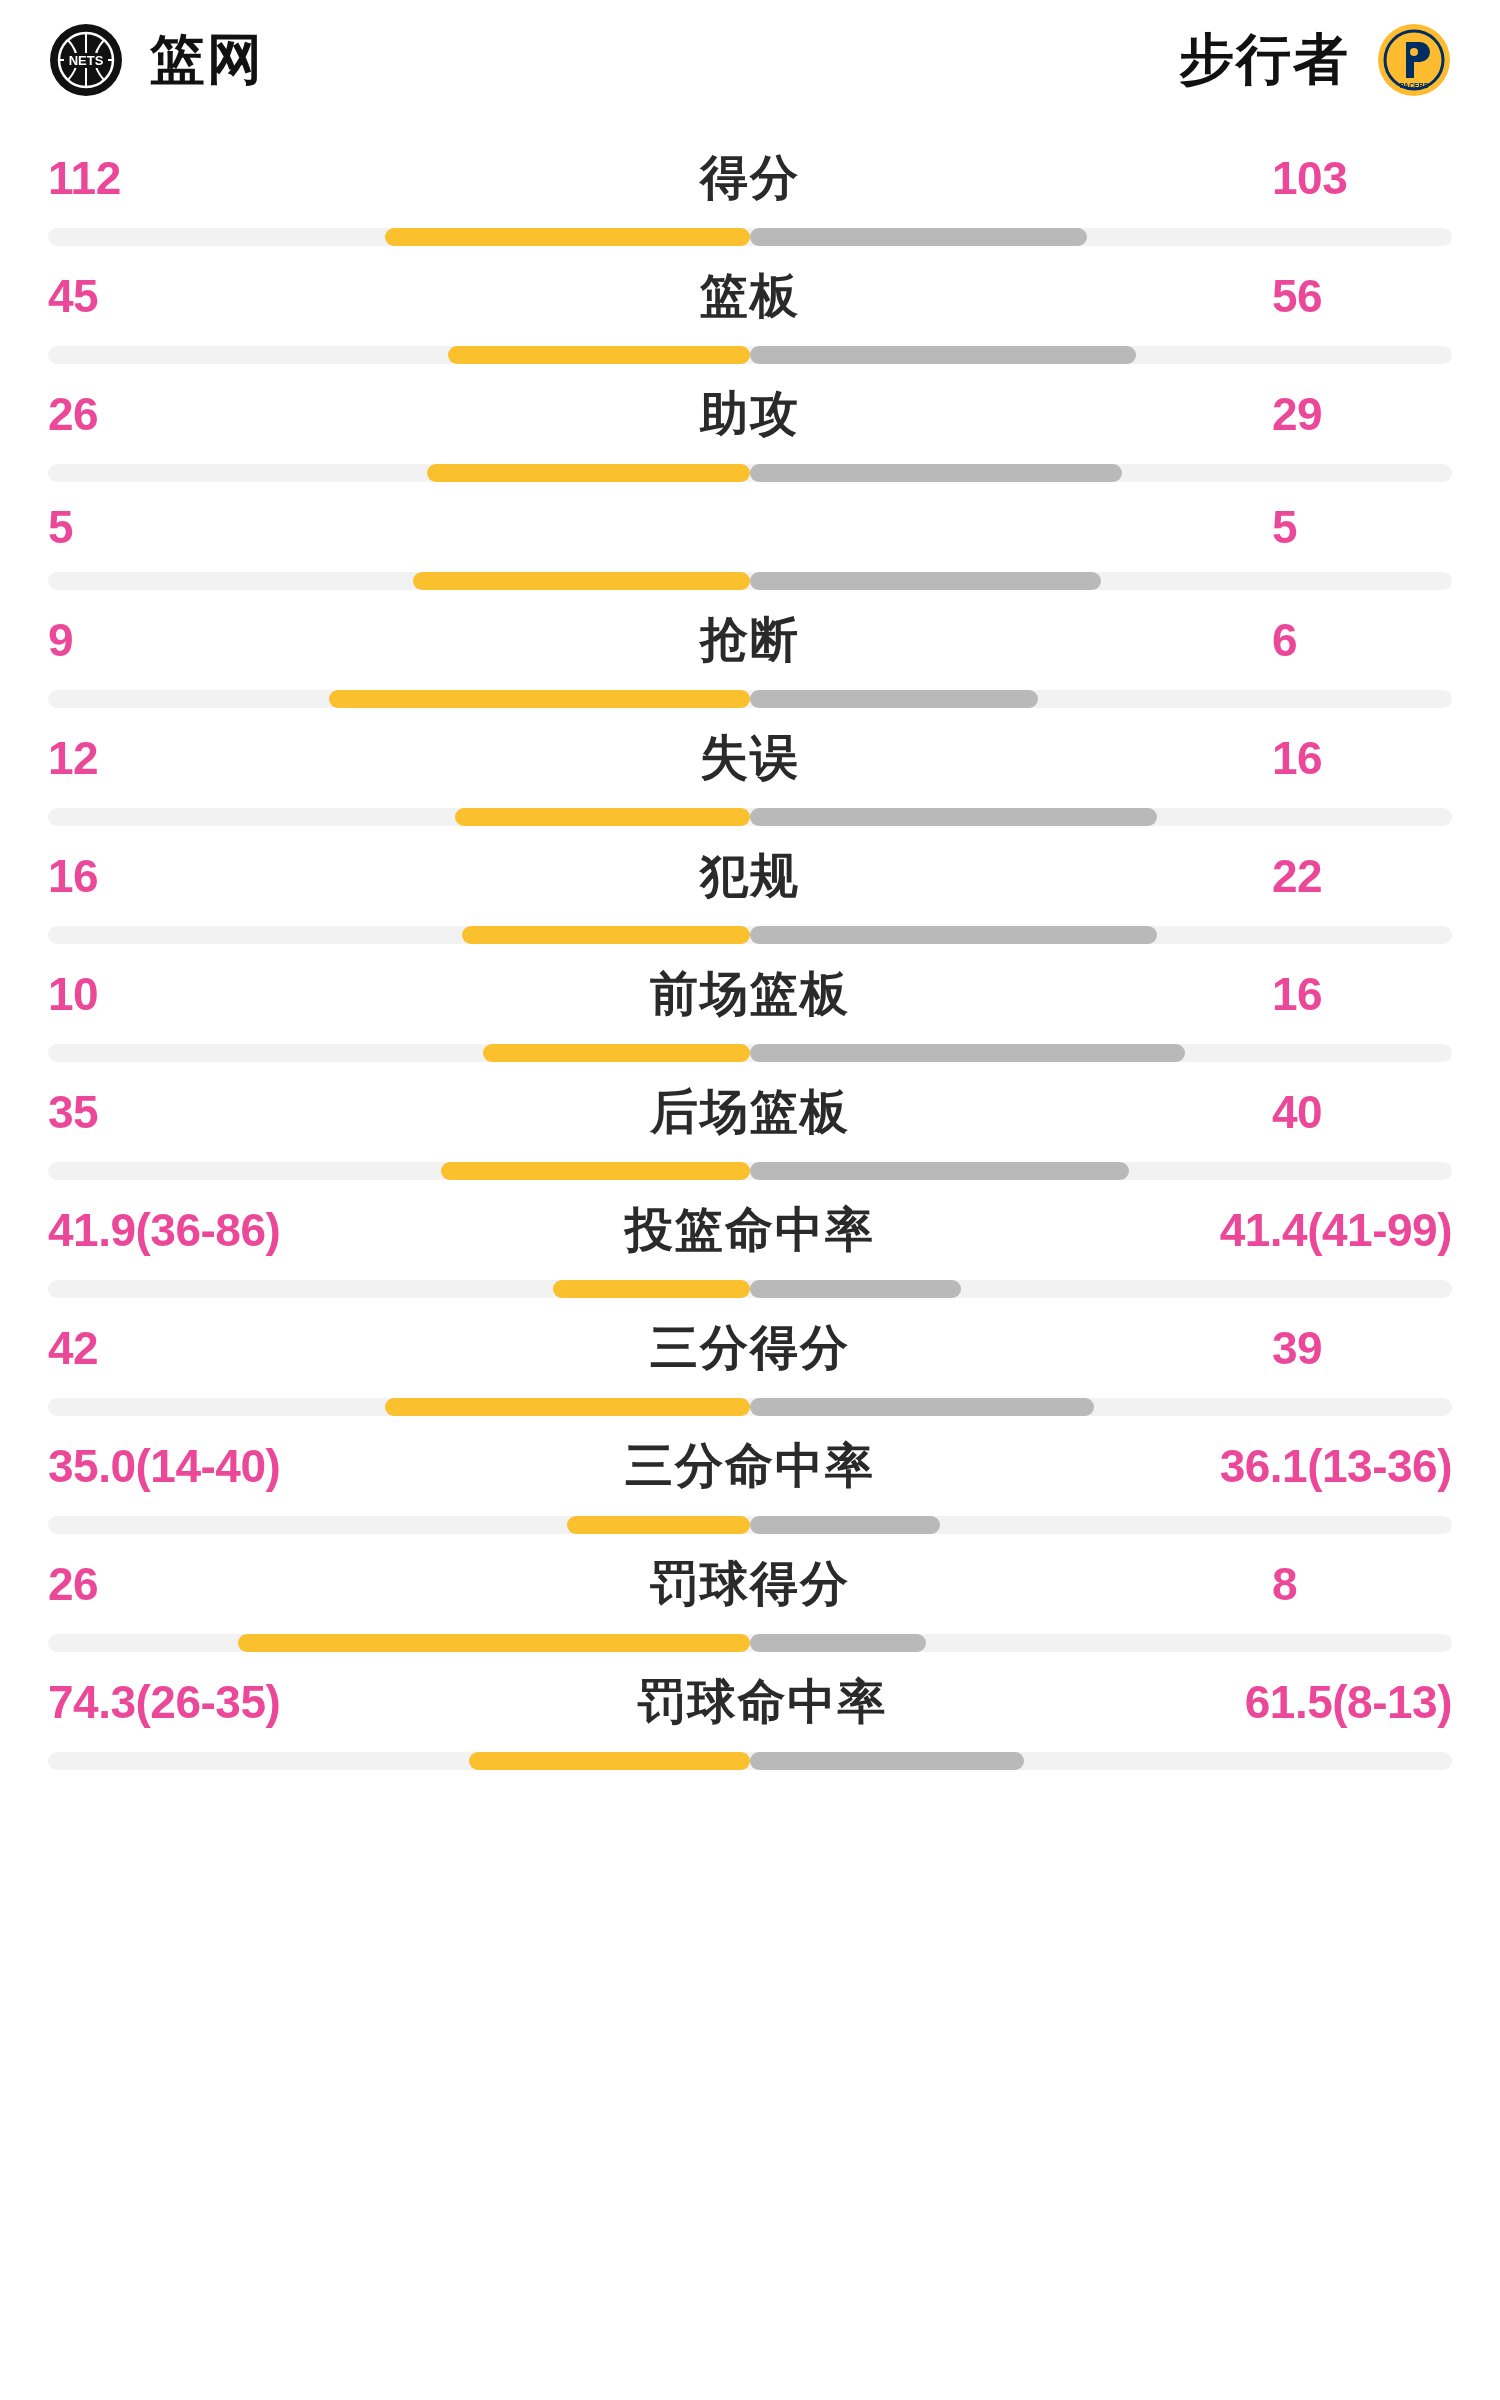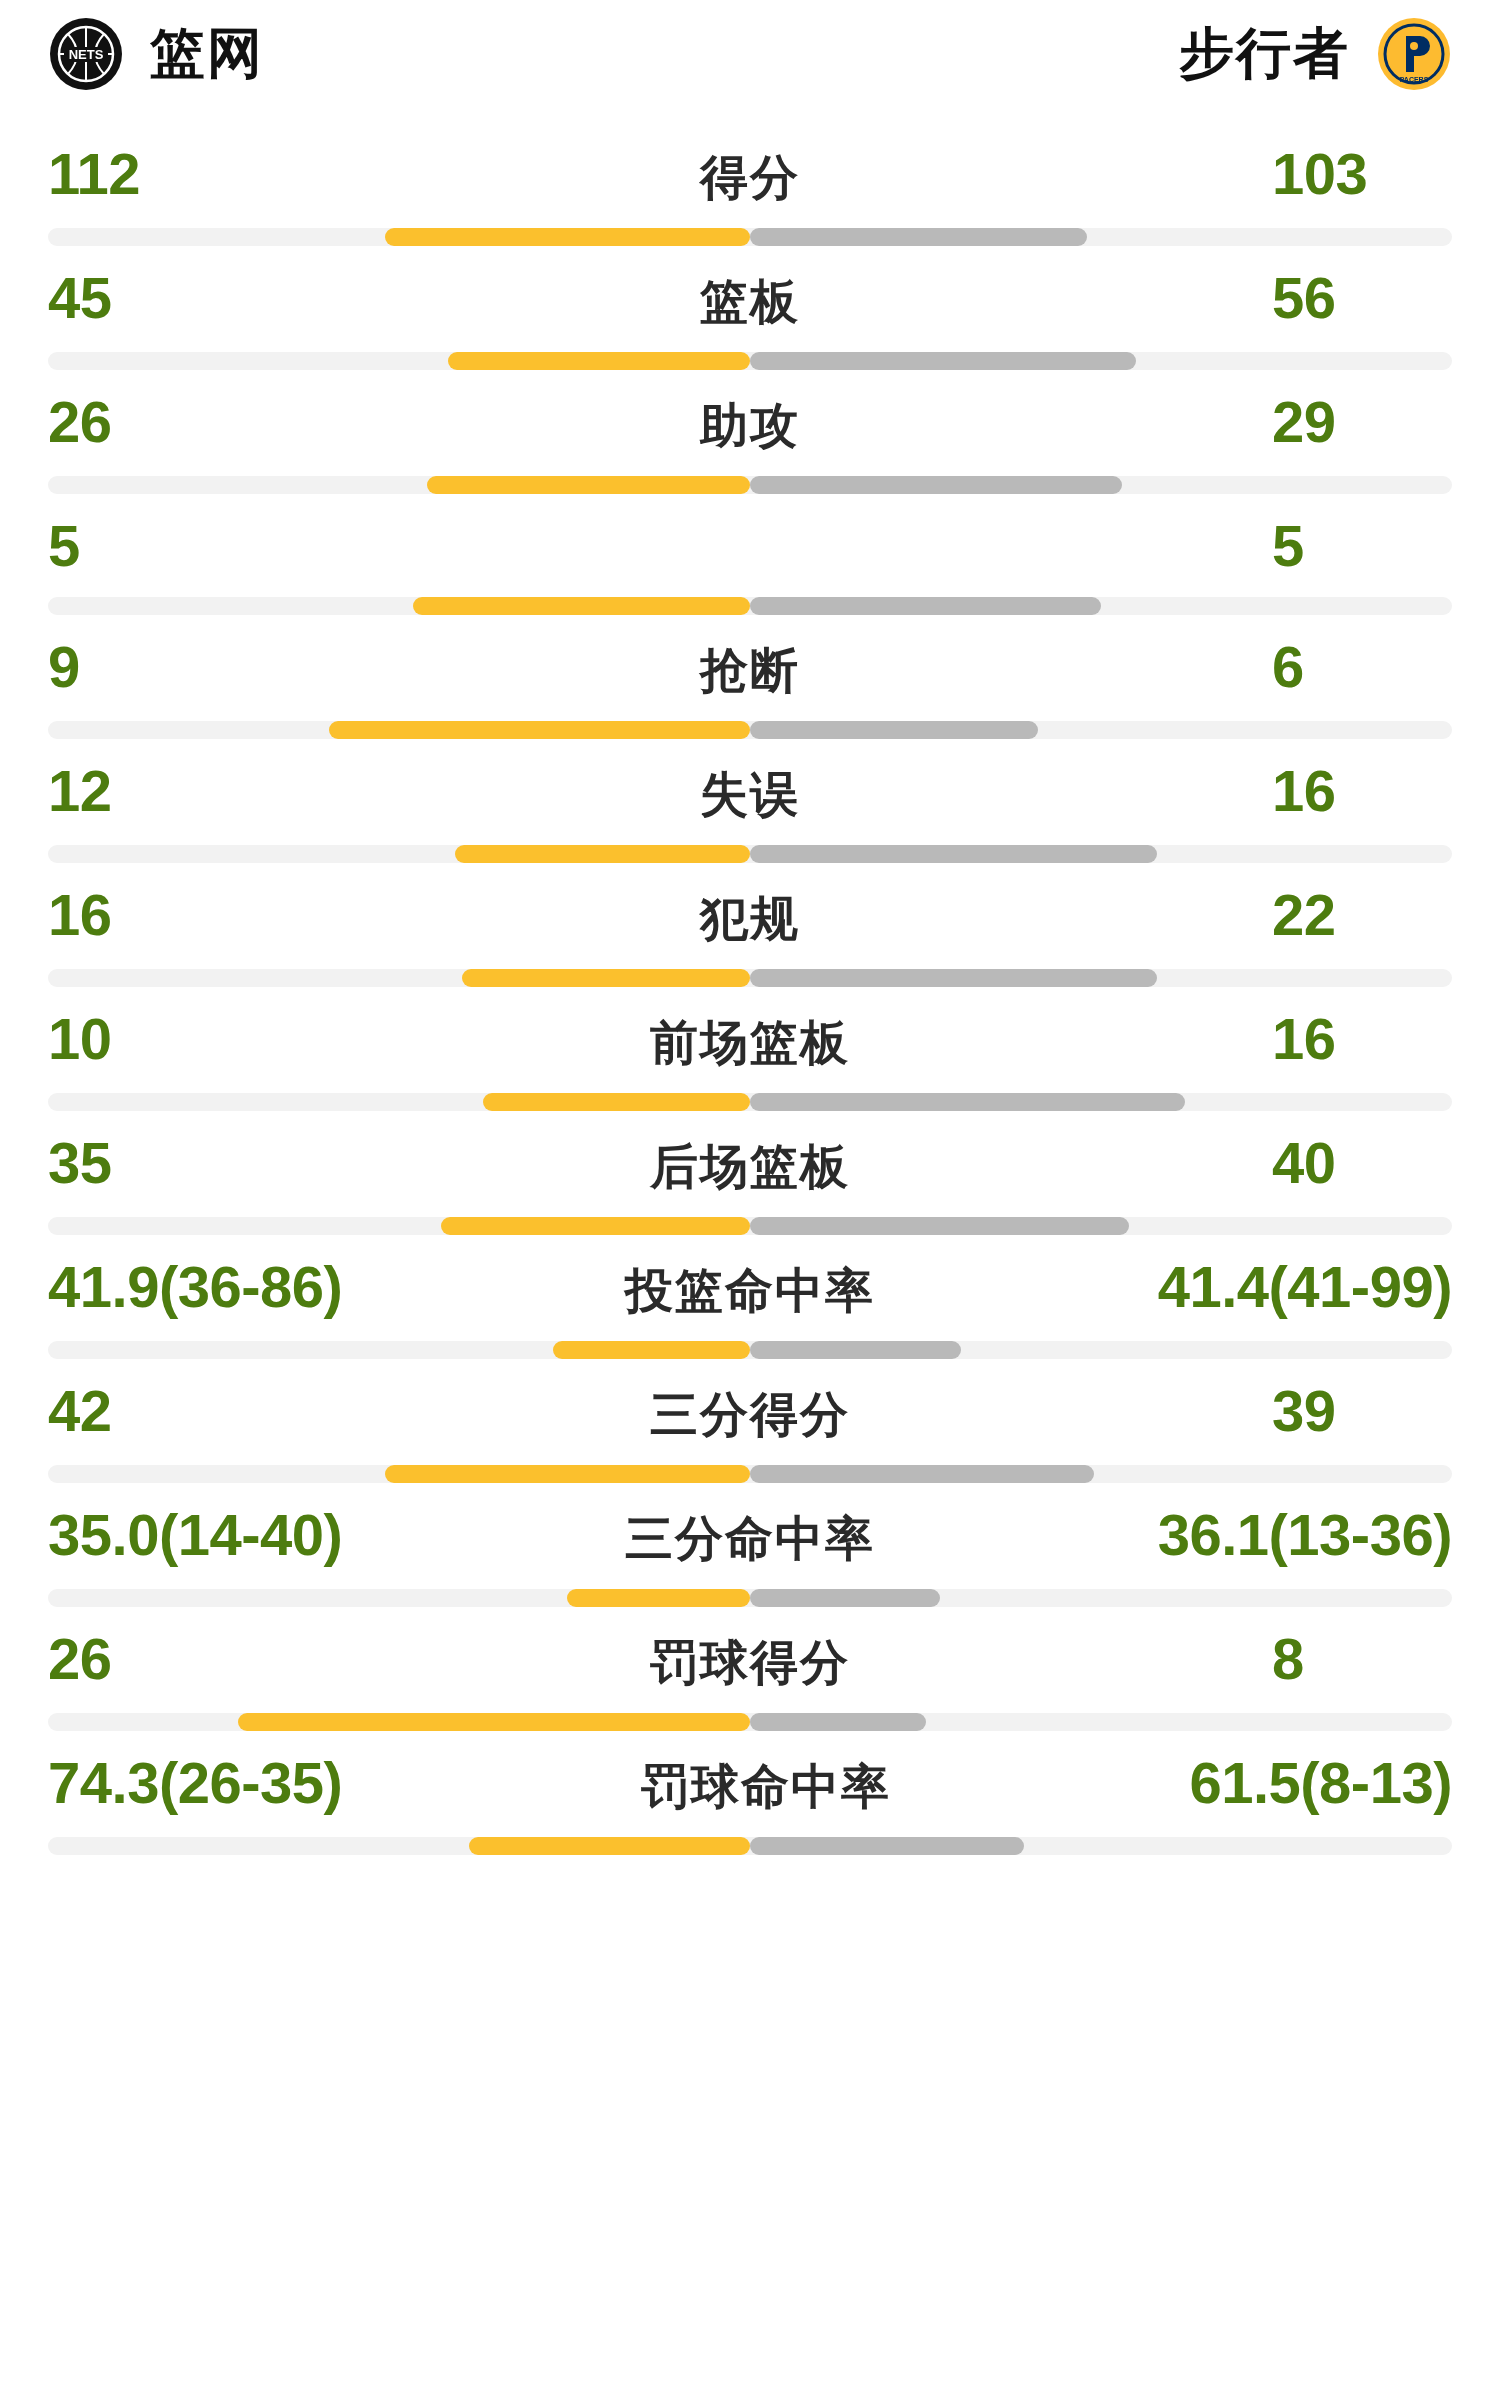--- a/index.html
+++ b/index.html
@@ -17,21 +17,21 @@
     width: 1500px;
     min-height: 2400px;
     padding: 0 48px;
     background: #ffffff;
   }
 
   
   .header {
     display: flex;
     justify-content: space-between;
-    padding: 16px 0 30px 0;
+    padding: 22px 0 30px 0;
   }
   .team {
     display: flex;
     align-items: center;
     gap: 26px;
   }
   .team-name {
     font-size: 55px;
     font-weight: 700;
     letter-spacing: 2px;
@@ -53,23 +53,23 @@
   .stat-row {
     padding: 18px 0 0 0;
   }
   .stat-top {
     display: flex;
     align-items: baseline;
     justify-content: space-between;
     padding-bottom: 18px;
   }
   .stat-value {
-    font-size: 58px;
+    font-size: 46px;
     font-weight: 700;
-    color: #4d7c0f;
+    color: #ec4899;
     white-space: nowrap;
     letter-spacing: -0.5px;
     flex: 0 0 auto;
     min-width: 180px;
   }
   .stat-value.right { text-align: left; }
   .stat-label {
     font-size: 48px;
     font-weight: 700;
     color: #2a2a2a;

